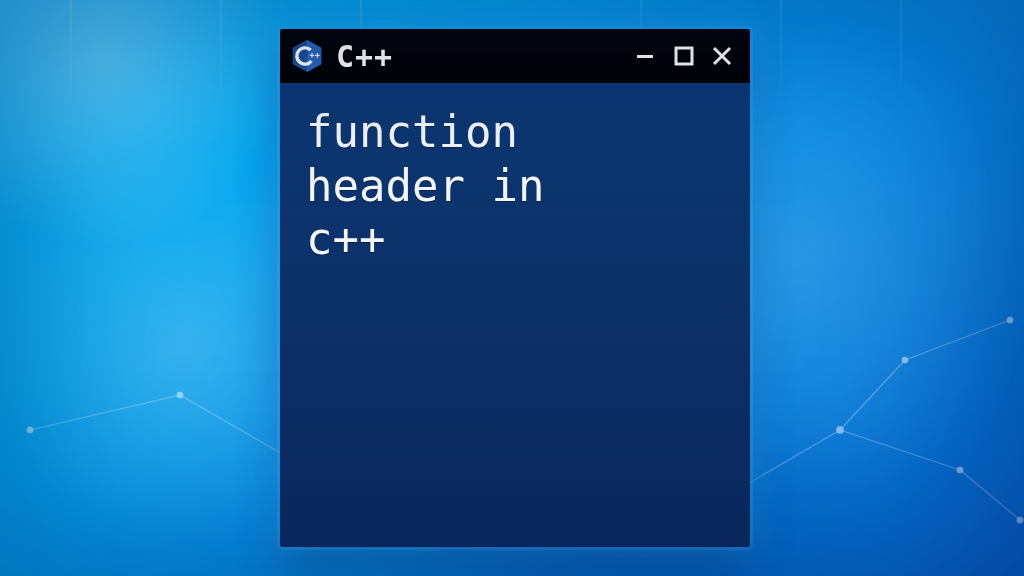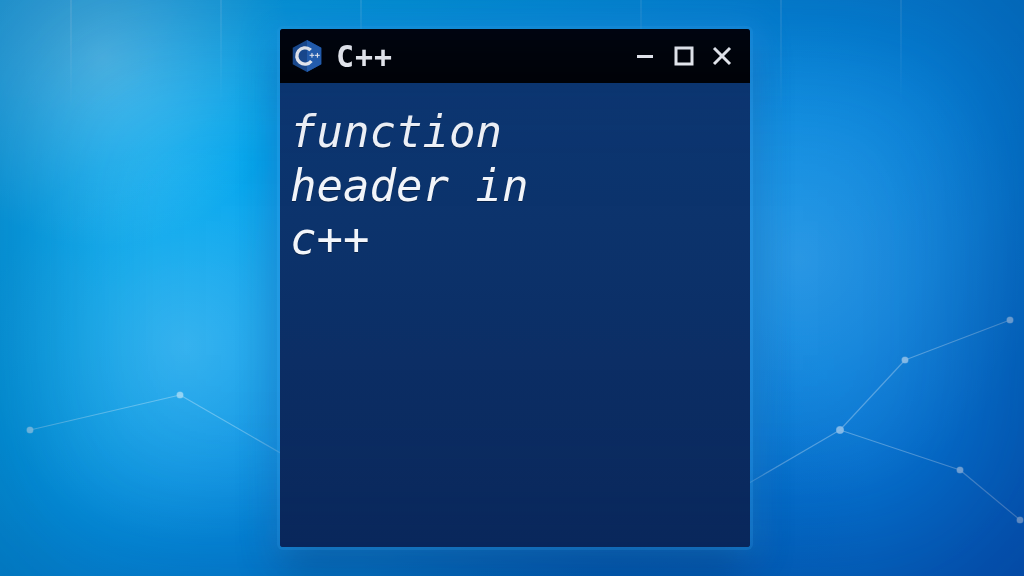--- a/index.html
+++ b/index.html
@@ -84,24 +84,23 @@
     gap: 10px;
     align-items: center;
   }
   .ctrl {
     display: inline-flex; align-items: center; justify-content: center;
     width: 28px; height: 28px; color: #fff;
   }
   .ctrl svg, .ctrl span { pointer-events: none; }
 
   .content {
-    padding: 22px 24px 20px 10px;
+    padding: 22px 24px 20px 26px;
     height: calc(100% - 54px);
     background: linear-gradient(180deg, #0f3870 0%, #0d2e62 60%, #0c2a59 100%);
-    font-style: italic;
   }
 
   .terminal-text {
     font-family: "DejaVu Sans Mono", ui-monospace, Menlo, Consolas, monospace;
     font-size: 44px;
     line-height: 1.22;
     color: #f3f6fb;
     white-space: pre-wrap;
     letter-spacing: 0px;
     text-shadow: 0 1px 0 rgba(0,0,0,0.35);

